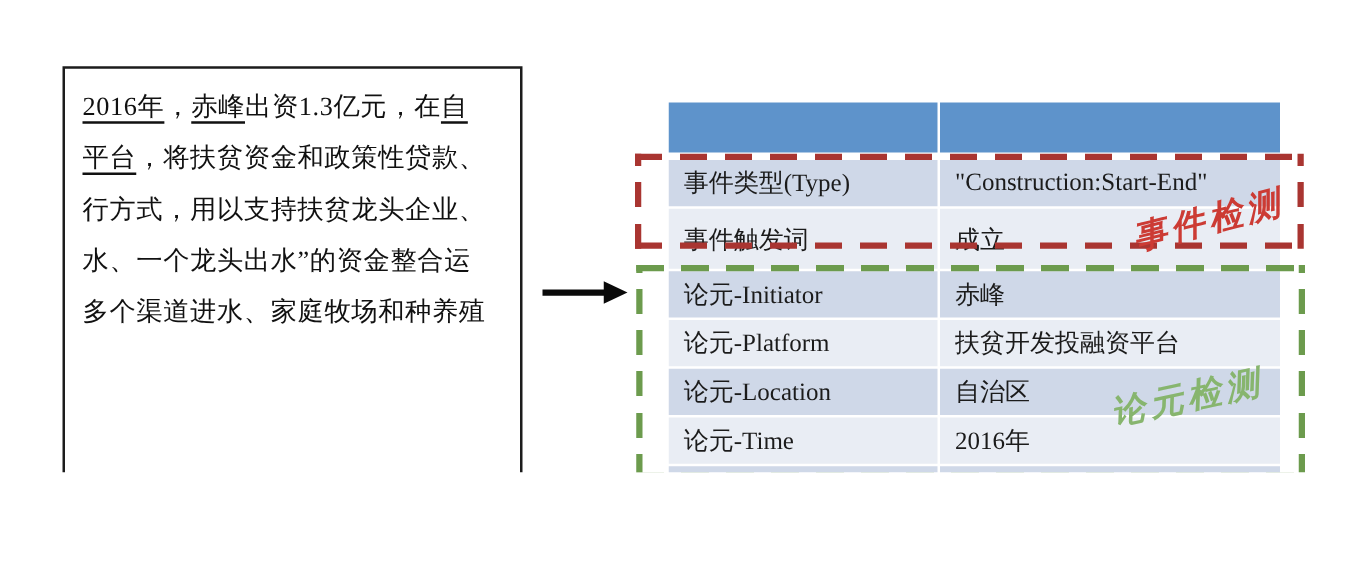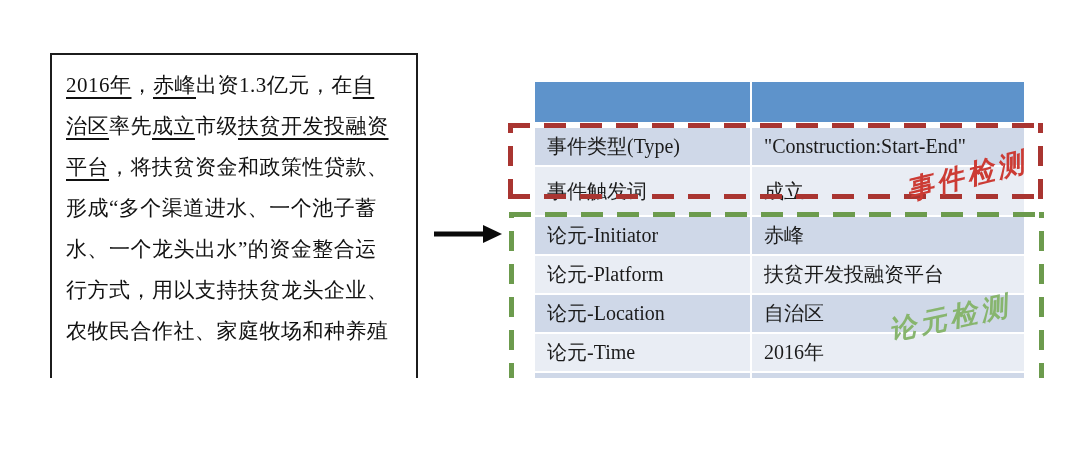--- a/index.html
+++ b/index.html
@@ -78,26 +78,24 @@
   #argument-label{left:888px;top:300px;color:var(--green-label,#87B56E);transform:rotate(-12deg);}
 </style>
 </head>
 <body>
 
 <div id="canvas">
 
   <div id="textbox">
     <div id="source-text">
         <div class="tline"><span class="u">2016年</span><span>，</span><span class="u">赤峰</span><span>出资1.3亿元，在</span><span class="u">自</span></div>
-        <div class="tline"><span class="u">治区</span><span>率先</span><span class="u">成立</span><span>市级</span><span class="u">扶贫开发投融资</span></div>
         <div class="tline"><span class="u">平台</span><span>，将扶贫资金和政策性贷款、</span></div>
-        <div class="tline"><span>形成“多个渠道进水、一个池子蓄</span></div>
+        <div class="tline"><span>行方式，用以支持扶贫龙头企业、</span></div>
         <div class="tline"><span>水、一个龙头出水”的资金整合运</span></div>
-        <div class="tline"><span>行方式，用以支持扶贫龙头企业、</span></div>
-        <div class="tline"><span>农牧民合作社、家庭牧场和种养殖</span></div>
+        <div class="tline"><span>多个渠道进水、家庭牧场和种养殖</span></div>
       </div>
   </div>
 
   <div id="arrow">
     <svg width="70" height="20" viewBox="0 0 70 20">
       <line x1="1" y1="10" x2="52" y2="10" stroke="#0a0a0a" stroke-width="5"></line>
       <polygon points="50,1 69,10 50,19" fill="#0a0a0a"></polygon>
     </svg>
   </div>
 

